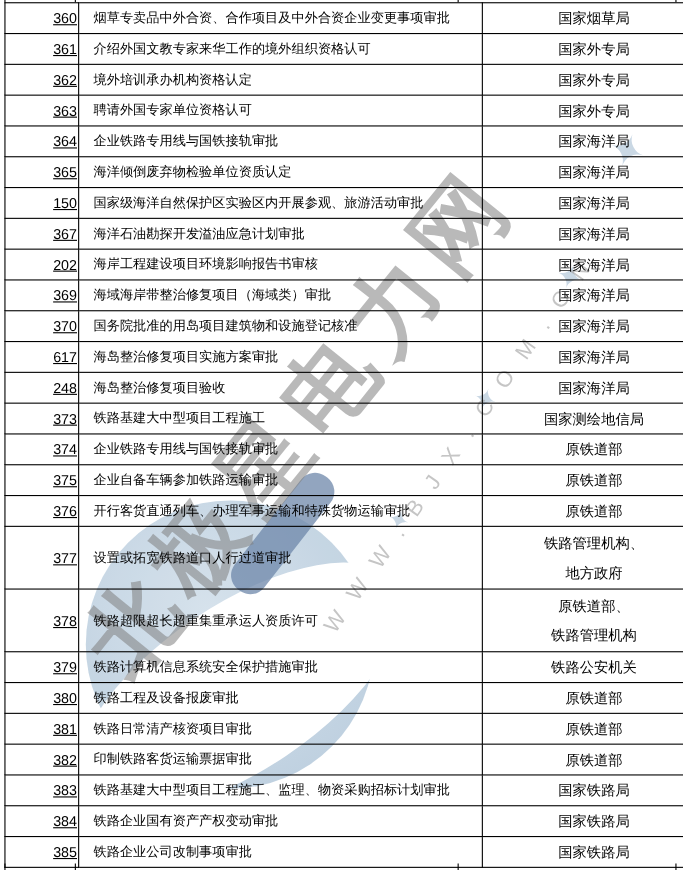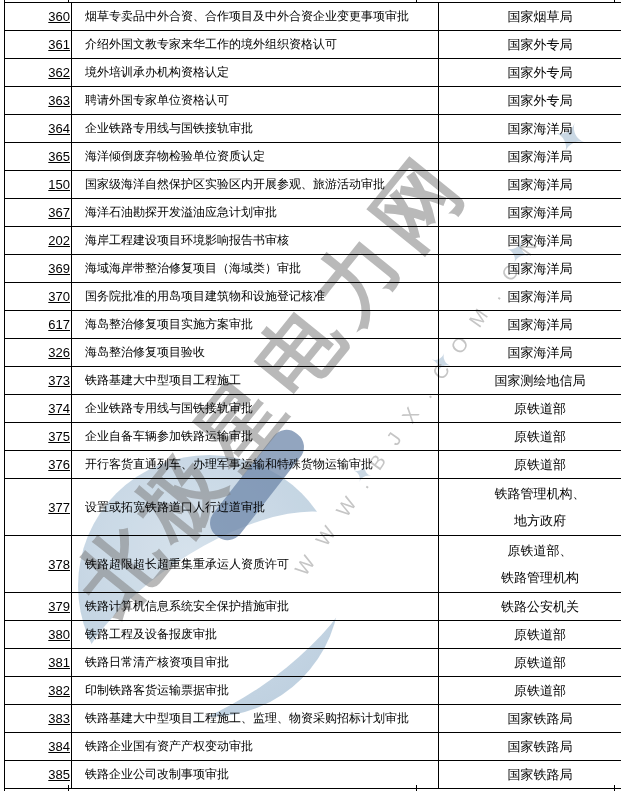--- a/index.html
+++ b/index.html
@@ -166,21 +166,21 @@
           </td>
         </tr>
         <tr>
           <td class="no">617</td>
           <td class="item">海岛整治修复项目实施方案审批</td>
           <td class="auth">
             <div class="auth-line">国家海洋局</div>
           </td>
         </tr>
         <tr>
-          <td class="no">326</td>
+          <td class="no">248</td>
           <td class="item">海岛整治修复项目验收</td>
           <td class="auth">
             <div class="auth-line">国家海洋局</div>
           </td>
         </tr>
         <tr>
           <td class="no">373</td>
           <td class="item">铁路基建大中型项目工程施工</td>
           <td class="auth">
             <div class="auth-line">国家测绘地信局</div>

